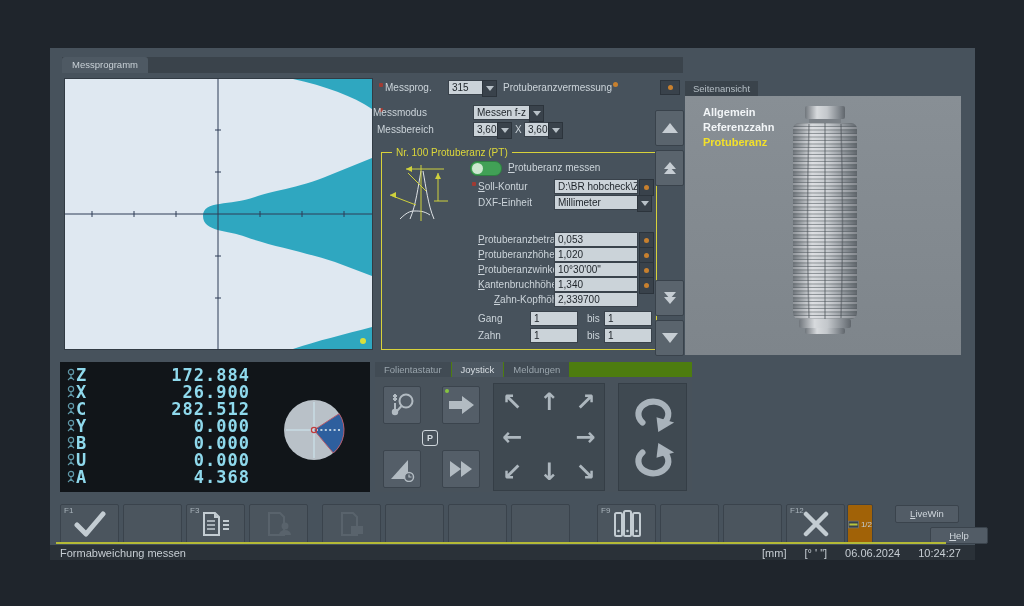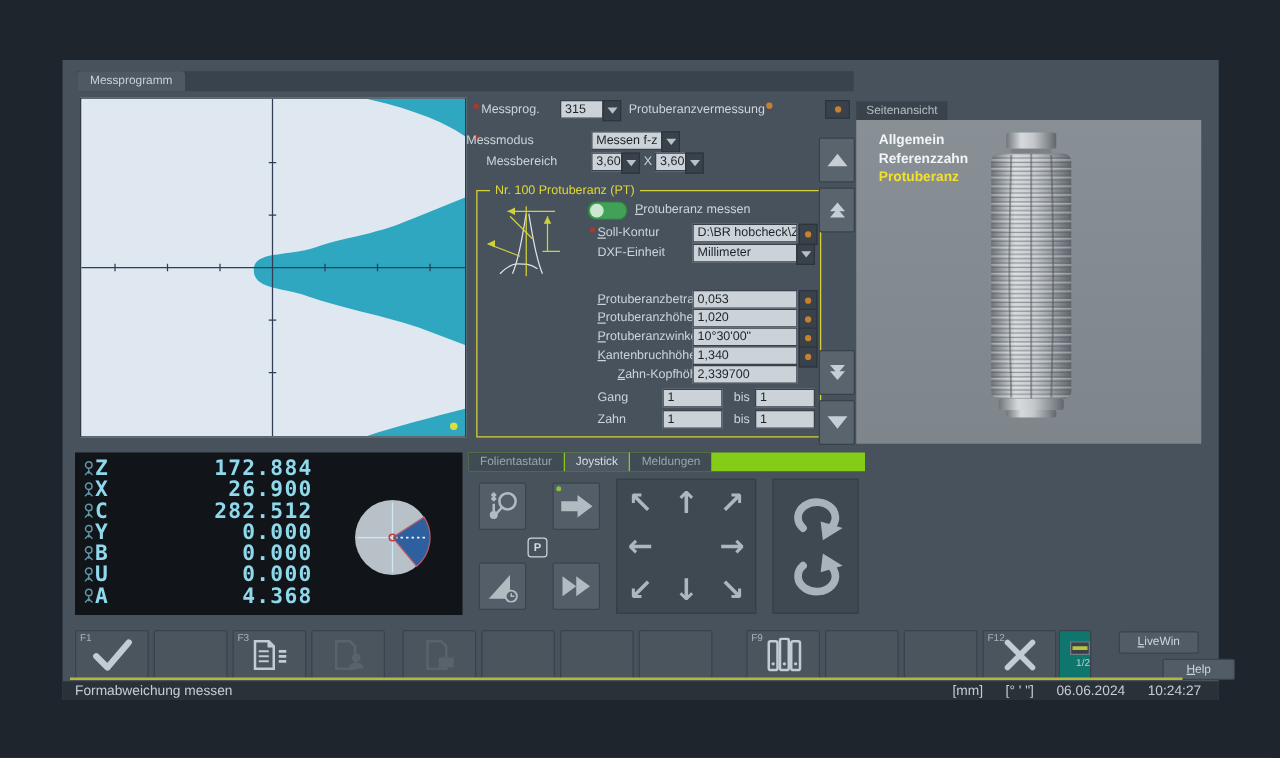--- a/index.html
+++ b/index.html
@@ -55,41 +55,41 @@
 
   
   .dro{position:absolute;left:10px;top:314px;width:310px;height:130px;background:#111519;}
   .dro-row{position:absolute;left:6px;height:17px;display:flex;align-items:center;}
   .dro-letter{font-family:"DejaVu Sans Mono",monospace;font-weight:bold;font-size:17px;color:#8fd9ec;width:16px;}
   .dro-val{font-family:"DejaVu Sans Mono",monospace;font-weight:bold;font-size:17px;color:#8fd9ec;
            width:158px;text-align:right;letter-spacing:1px;}
 
   
   .jog{position:absolute;left:325px;top:314px;width:317px;height:130px;background:#48525b;}
-  .jog-tabs{position:absolute;left:0;top:0;width:317px;height:15px;background:#84cc16;display:flex;}
+  .jog-tabs{position:absolute;left:0;top:0;width:317px;height:15px;background:#4d7c0f;display:flex;}
   .jog-tab{height:15px;line-height:15px;padding:0 9px;font-size:9.5px;color:#9aa5ad;background:#414b54;margin-right:1px;}
   .jog-tab.active{background:#4d5862;color:#d8dee3;}
   .jogbtn{position:absolute;width:36px;height:36px;background:#545e68;border:1px solid #3b444d;border-radius:2px;
           display:flex;align-items:center;justify-content:center;}
   .jog-grid{position:absolute;left:118px;top:21px;width:110px;height:106px;background:#3f4951;border:1px solid #353e46;
             display:grid;grid-template-columns:repeat(3,1fr);grid-template-rows:repeat(3,1fr);}
   .jog-cell{display:flex;align-items:center;justify-content:center;font-size:24px;font-weight:bold;color:#adb7be;
             font-family:"DejaVu Sans",sans-serif;}
   .rotpanel{position:absolute;left:243px;top:21px;width:67px;height:106px;background:#3f4951;border:1px solid #353e46;
             display:flex;flex-direction:column;align-items:center;justify-content:space-around;}
   .pbadge{position:absolute;left:47px;top:68px;width:14px;height:14px;border:1px solid #cfd6db;border-radius:3px;
           color:#d4dbe0;font-size:9px;font-weight:bold;text-align:center;line-height:14px;}
   .greendot{position:absolute;left:2px;top:2px;width:4px;height:4px;border-radius:50%;background:#86c440;}
 
   
   .skbtn{position:absolute;top:456px;width:57px;height:38px;background:#4b555e;border:1px solid #3a434c;border-radius:2px;}
   .fkey{position:absolute;top:1px;left:3px;font-size:8px;color:#a8b2ba;}
   .skicon{position:absolute;left:0;top:0;width:57px;height:38px;display:flex;align-items:center;justify-content:center;}
-  .mini-sk{position:absolute;left:797px;top:456px;width:24px;height:38px;background:#0f766e;border:1px solid #3a434c;border-radius:2px;
-           display:flex;flex-direction:column;align-items:flex-end;justify-content:center;gap:2px;}
+  .mini-sk{position:absolute;left:797px;top:456px;width:24px;height:38px;background:#a16207;border:1px solid #3a434c;border-radius:2px;
+           display:flex;flex-direction:row;align-items:center;justify-content:center;gap:2px;}
   .mini-sk .pg{font-size:8px;color:#c3ccd2;}
   .txtbtn{position:absolute;background:#525c66;border:1px solid #3a434c;border-radius:2px;color:#ced5db;
           font-size:9.5px;text-align:center;}
 
   
   .accent-line{position:absolute;left:6px;top:494px;width:890px;height:2px;background:#b4ba37;}
   .statusbar{position:absolute;left:0;top:497px;width:925px;height:15px;background:#2a3138;color:#c6cdd3;font-size:11px;}
   .statusbar .sl{position:absolute;left:10px;top:2px;}
   .statusbar .sr{position:absolute;right:14px;top:2px;display:flex;gap:18px;}
 </style>
@@ -139,21 +139,21 @@
       <span class="lbl abs" style="left:130px;top:4px;">Protuberanzvermessung</span>
       <span class="abs" style="left:240px;top:4px;width:5px;height:5px;border-radius:50%;background:#c8802e;"></span>
 
       <span class="redmark" style="left:6px;top:30px;"></span>
       <span class="lbl abs" style="left:0;top:29px;">Messmodus</span>
       <div class="input" style="left:100px;top:27px;width:49px;">Messen f-z</div>
       <div class="sqbtn" style="left:156px;top:27px;">
           <span class="tri-down"></span>
         </div>
 
-      <span class="lbl abs" style="left:16px;top:46px;">Messbereich</span>
+      <span class="lbl abs" style="left:4px;top:46px;">Messbereich</span>
       <div class="input" style="left:100px;top:44px;width:17px;">3,60</div>
       <div class="sqbtn" style="left:124px;top:44px;">
           <span class="tri-down"></span>
         </div>
       <span class="lbl abs" style="left:142px;top:46px;">X</span>
       <div class="input" style="left:151px;top:44px;width:17px;">3,60</div>
       <div class="sqbtn" style="left:175px;top:44px;">
           <span class="tri-down"></span>
         </div>
 

